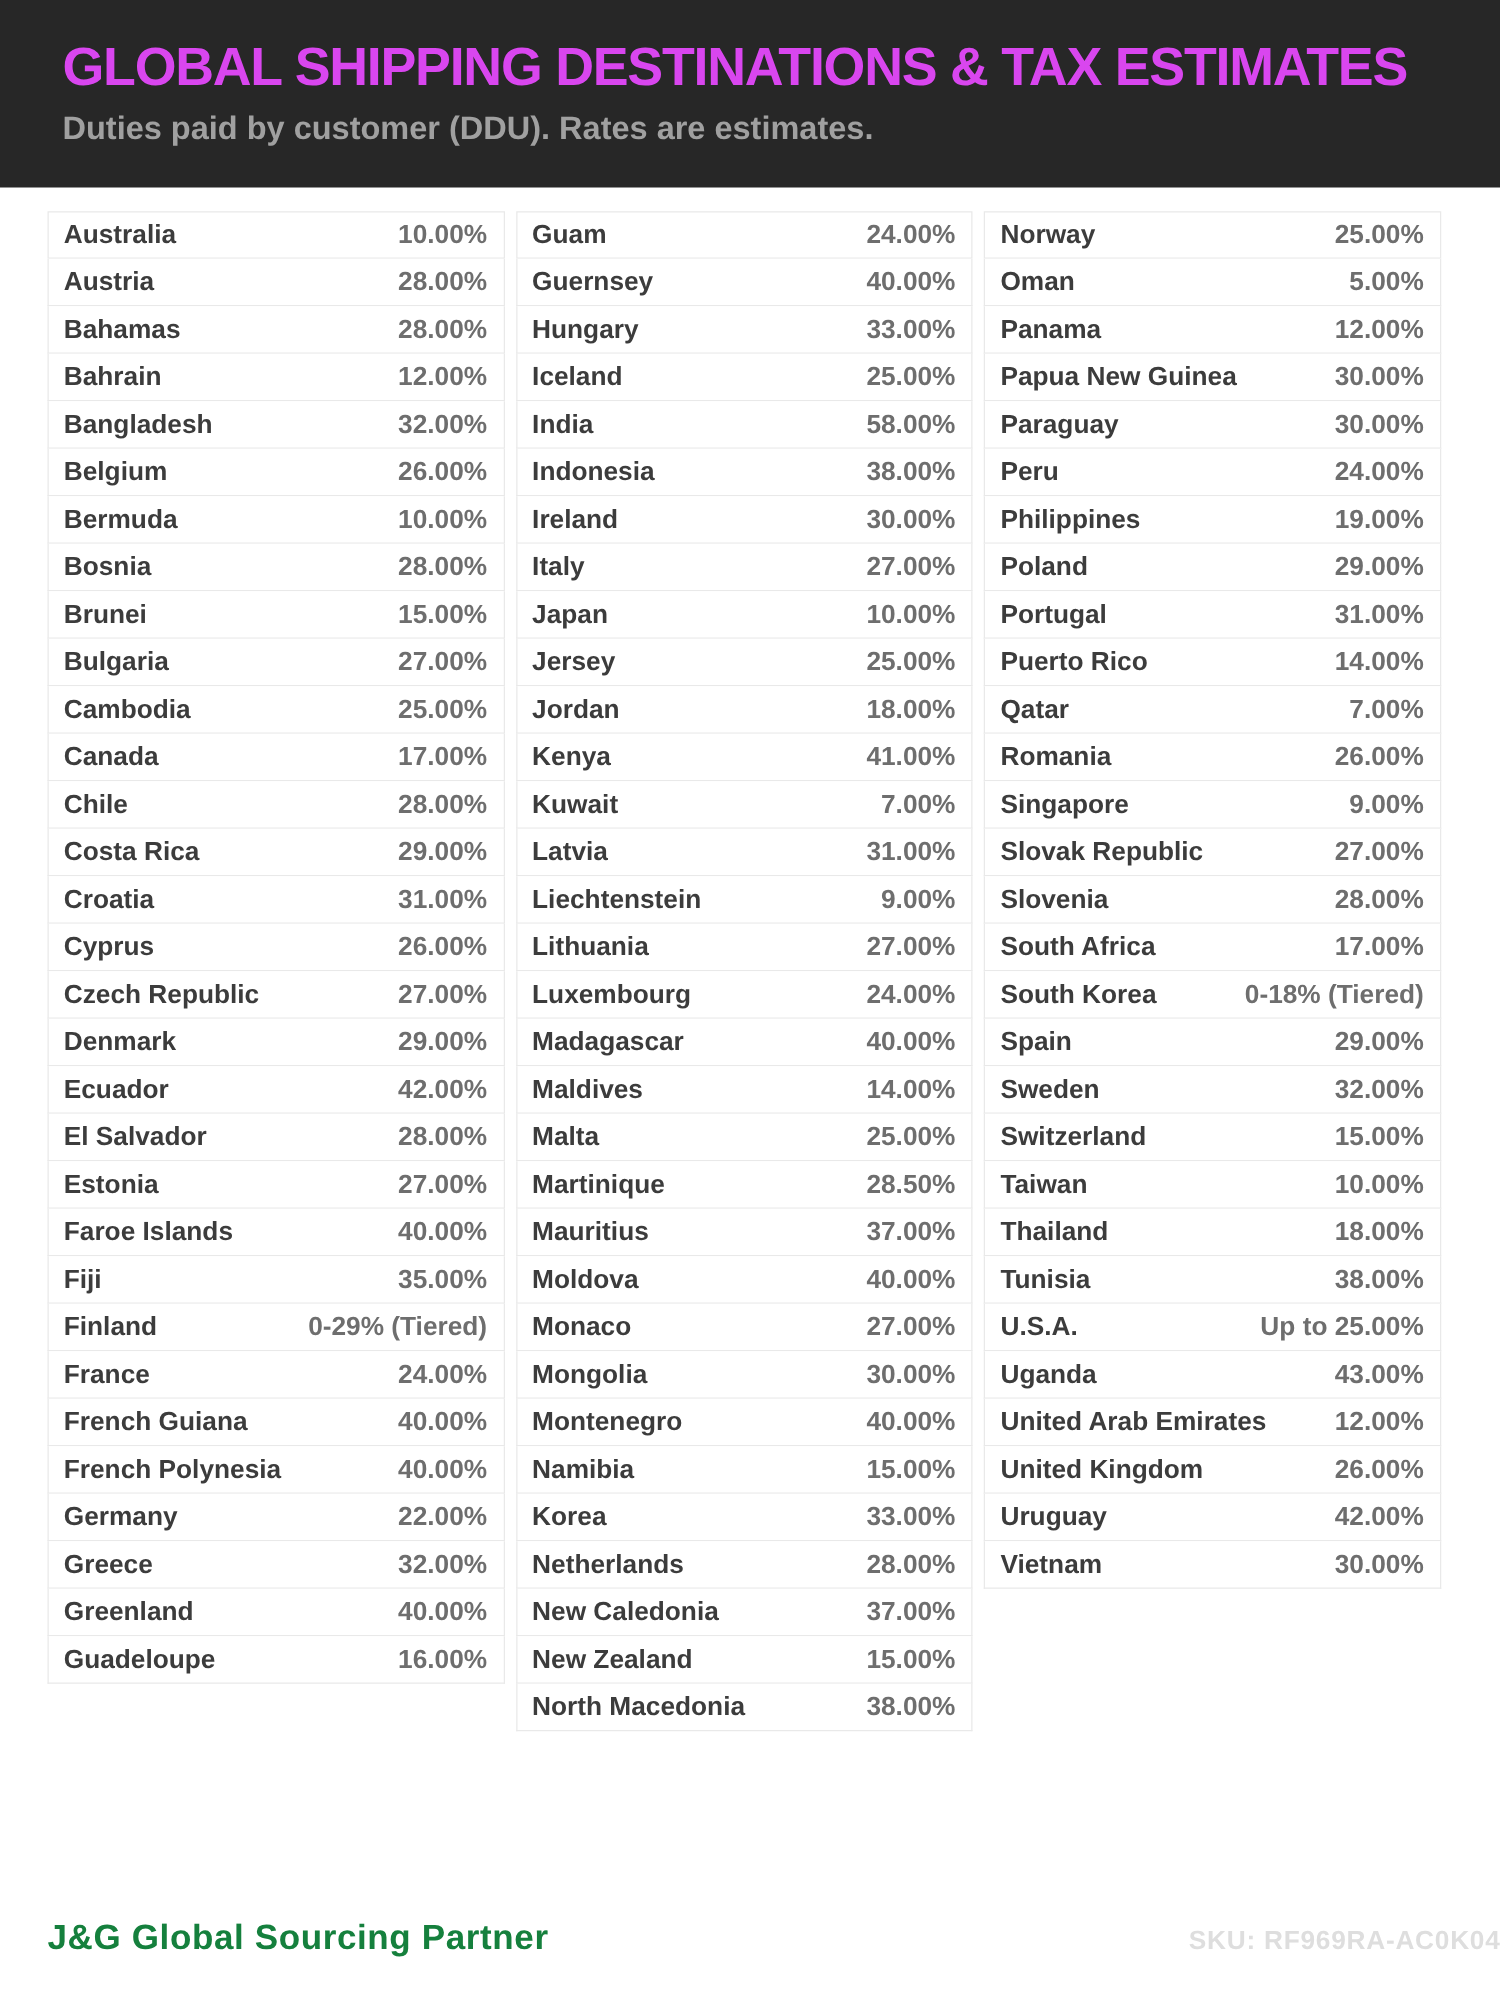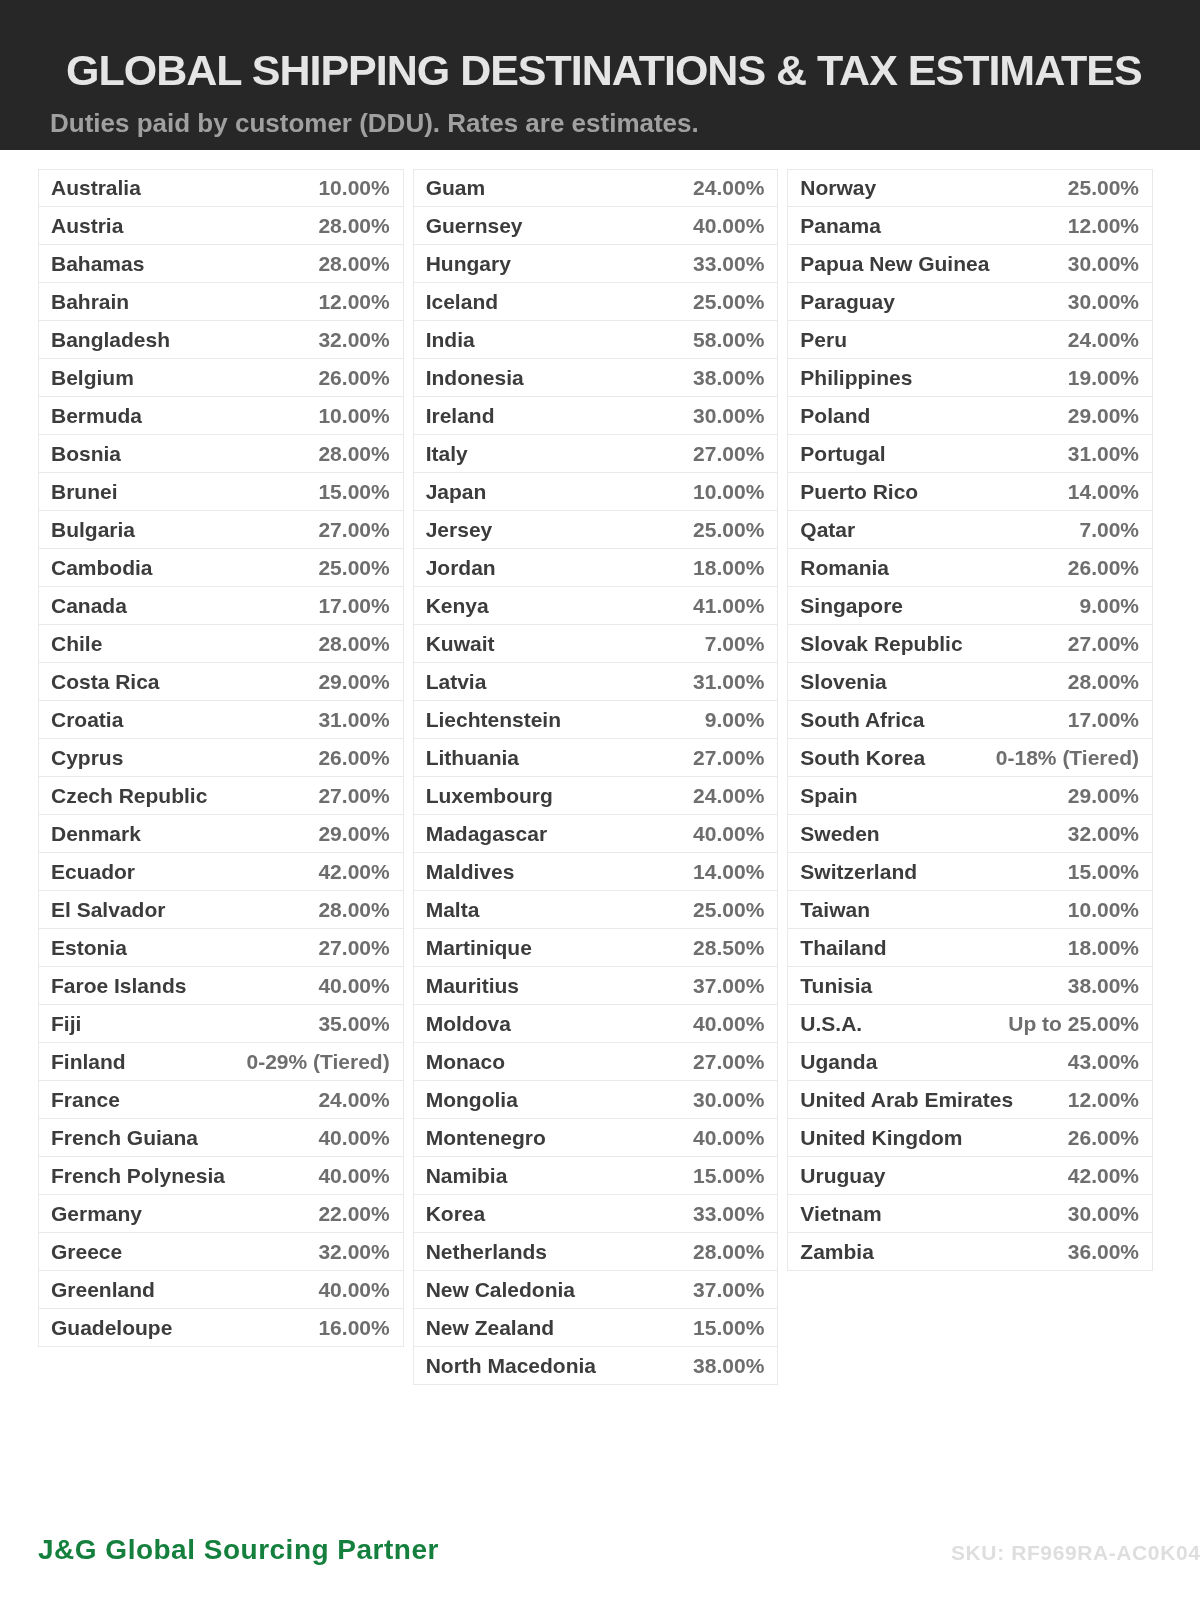--- a/index.html
+++ b/index.html
@@ -1,20 +1,20 @@
 <!DOCTYPE html>
 <html><head>
 <meta charset="utf-8">
 <style>
   html,body{margin:0;padding:0;background:#ffffff;}
   body{font-family:"Liberation Sans",sans-serif;}
   .page{position:relative;width:1200px;height:1600px;background:#ffffff;overflow:hidden;}
 
   .hero{background:#272727;height:150px;box-sizing:border-box;padding:33px 50px 0 50px;}
-  .hero h1{margin:16px;color:#e5e5e5;font-size:43px;line-height:1.0;font-weight:700;letter-spacing:-1px;white-space:nowrap;}
+  .hero h1{margin:0;color:#d946ef;font-size:43px;line-height:1.0;font-weight:700;letter-spacing:-1px;white-space:nowrap;}
   .hero p{margin:11px 0 16px 0;color:#a0a0a0;font-size:26px;font-weight:700;letter-spacing:0;}
 
   .grid{display:flex;gap:9px;padding:19px 47px 0 38px;align-items:flex-start;}
   .col{flex:1;min-width:0;}
   .row{display:flex;justify-content:space-between;align-items:center;height:38px;
        box-sizing:border-box;padding:0 13px 0 12px;background:#ffffff;
        border:solid #e9e9e9;border-width:0 1px 1px 1px;}
   .row:first-child{border-top:1px solid #e9e9e9;}
   .country{font-weight:700;font-size:21px;color:#3c3c3c;white-space:nowrap;}
   .rate{font-weight:700;font-size:21px;color:#6e6e6e;white-space:nowrap;text-align:right;}
@@ -288,20 +288,24 @@
           <span class="country">North Macedonia</span>
           <span class="rate">38.00%</span>
         </div>
       </section>
     <section class="col">
         <div class="row">
           <span class="country">Norway</span>
           <span class="rate">25.00%</span>
         </div>
         <div class="row">
+          <span class="country">Oman</span>
+          <span class="rate">5.00%</span>
+        </div>
+        <div class="row">
           <span class="country">Panama</span>
           <span class="rate">12.00%</span>
         </div>
         <div class="row">
           <span class="country">Papua New Guinea</span>
           <span class="rate">30.00%</span>
         </div>
         <div class="row">
           <span class="country">Paraguay</span>
           <span class="rate">30.00%</span>
@@ -395,23 +399,19 @@
           <span class="rate">26.00%</span>
         </div>
         <div class="row">
           <span class="country">Uruguay</span>
           <span class="rate">42.00%</span>
         </div>
         <div class="row">
           <span class="country">Vietnam</span>
           <span class="rate">30.00%</span>
         </div>
-        <div class="row">
-          <span class="country">Zambia</span>
-          <span class="rate">36.00%</span>
-        </div>
       </section>
   </main>
 
   <div class="brand">J&amp;G Global Sourcing Partner</div>
   <div class="sku">SKU: RF969RA-AC0K04B</div>
 
 </div>
 
 </body></html>

